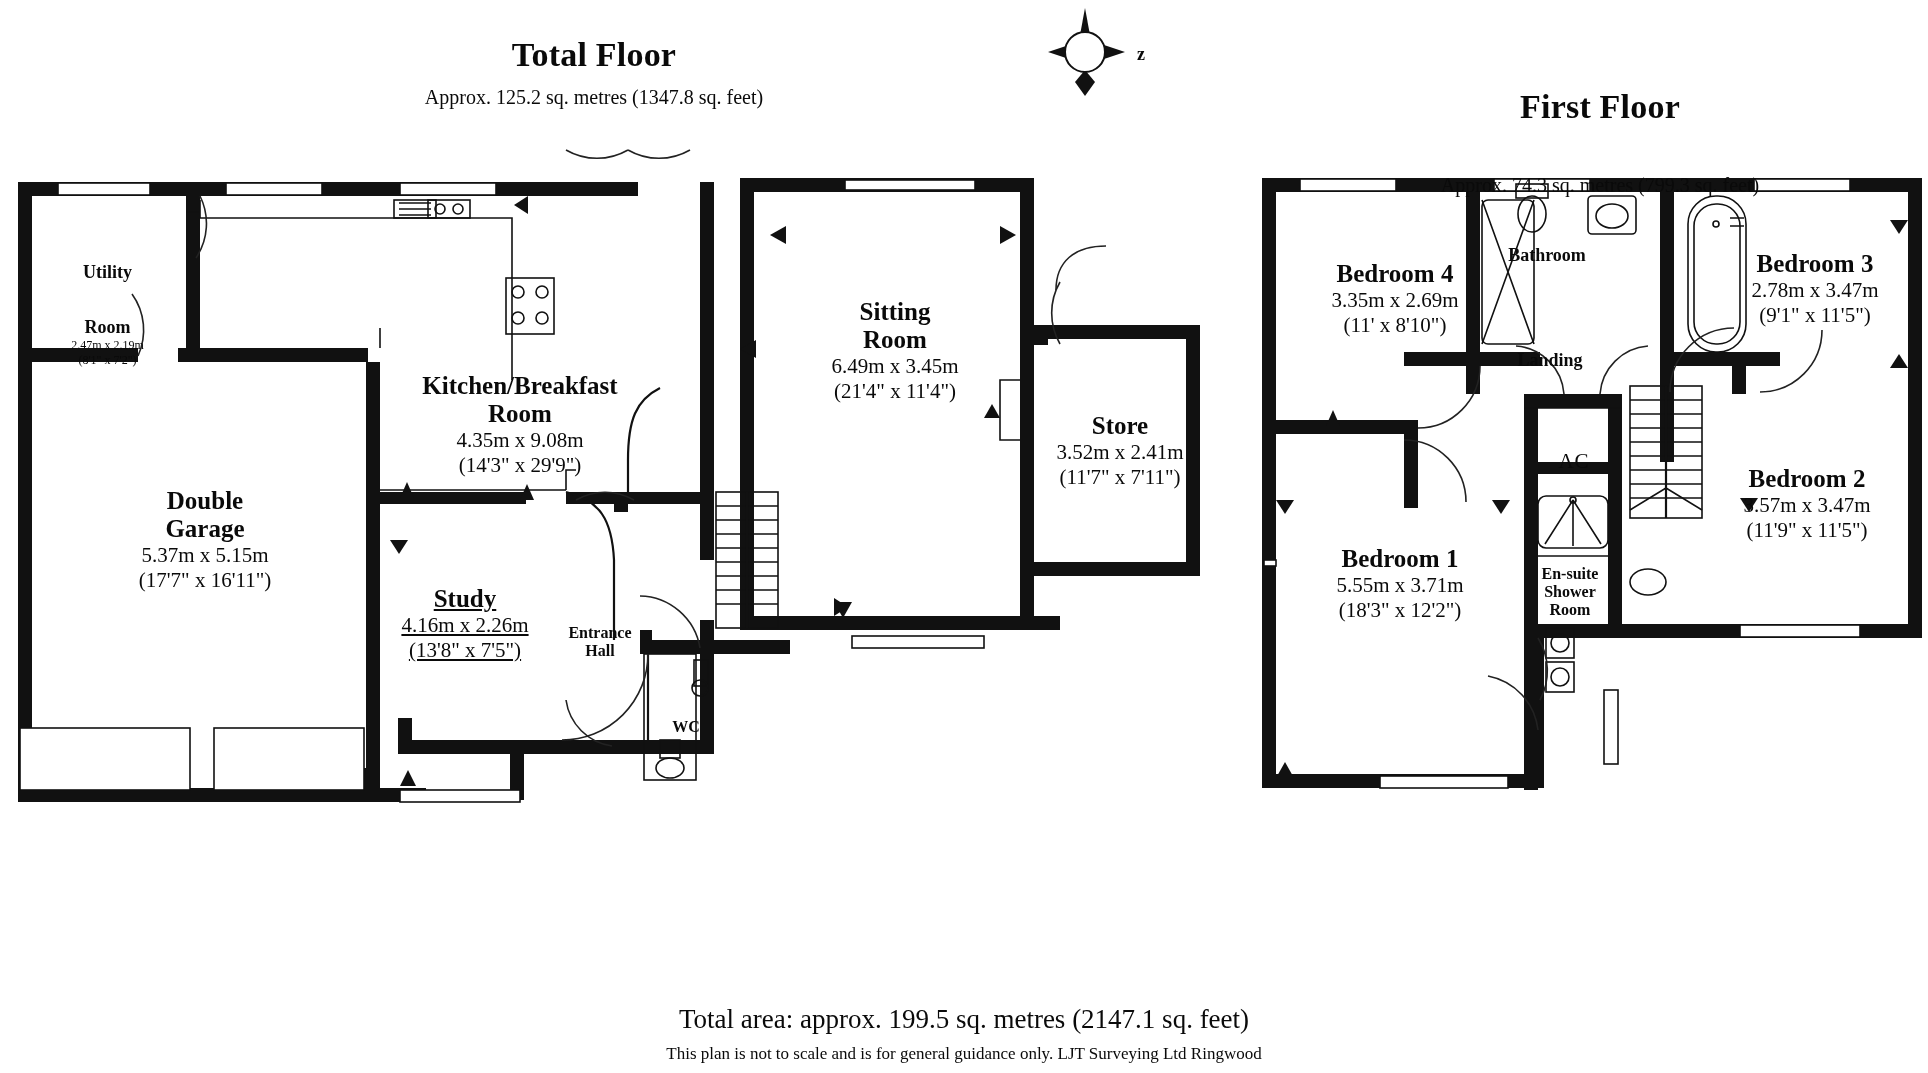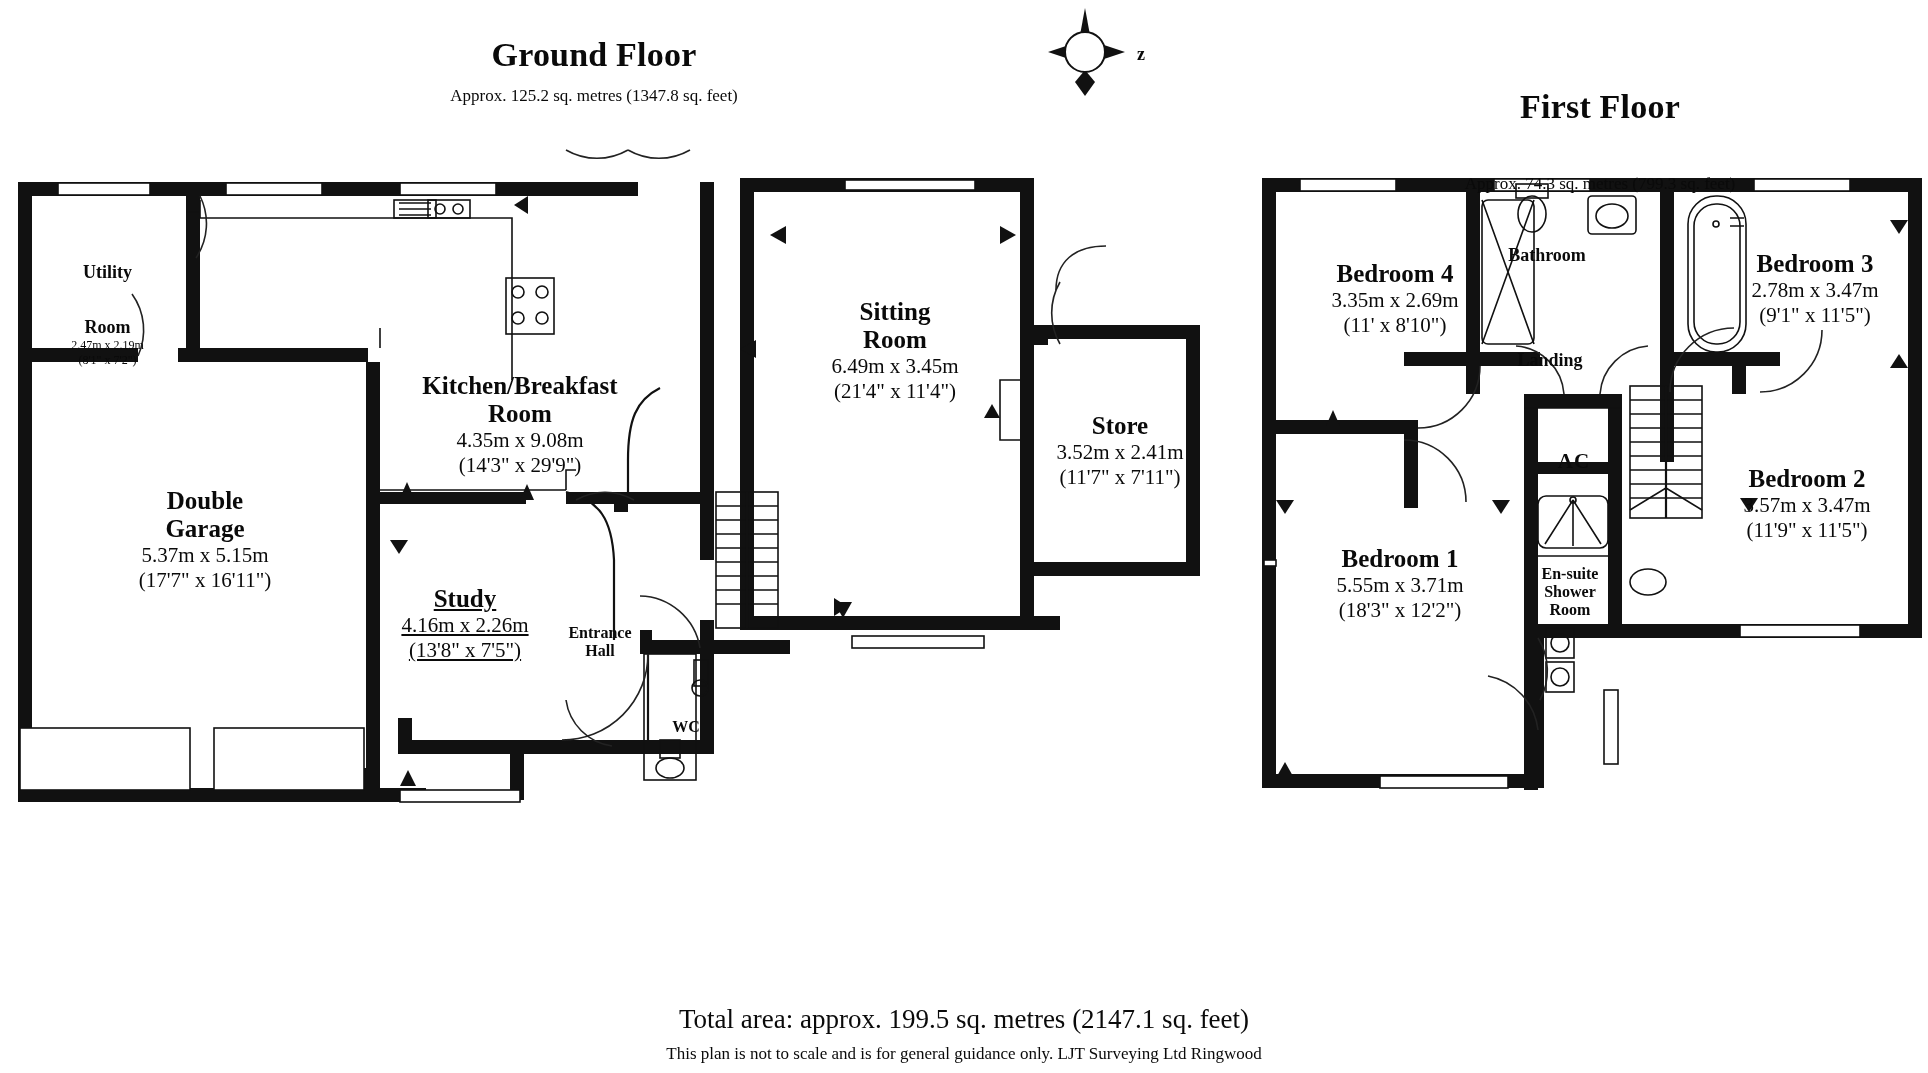--- a/index.html
+++ b/index.html
@@ -6,28 +6,28 @@
   html,body{margin:0;padding:0;background:#fff;}
   body{
     width:1928px;height:1073px;position:relative;overflow:hidden;
     font-family:"Liberation Serif","DejaVu Serif",serif;color:#0a0a0a;
   }
   #plan-root{position:absolute;inset:0;}
 
   
   .txt{position:absolute;text-align:center;line-height:1.12;white-space:nowrap;}
   .floor-title{font-size:34px;font-weight:bold;letter-spacing:.2px;}
-  .floor-sub{font-size:17px;}
+  .floor-sub{font-size:20px;}
   .room-name{font-size:25px;font-weight:bold;}
   .room-dim{font-size:21px;}
   .room-name-sm{font-size:18px;font-weight:bold;margin-top:34px;}
   .room-dim-sm{font-size:12px;}
   .tiny-label{font-size:16px;font-weight:bold;}
   .mid-label{font-size:18px;font-weight:bold;}
-  .ac-label{font-size:21px;font-weight:bold;letter-spacing:1px;}
+  .ac-label{font-size:21px;font-weight:normal;letter-spacing:1px;}
   .total-area{font-size:27px;}
   .disclaimer{font-size:17px;}
 
   
   svg.draw{position:absolute;left:0;top:0;width:1928px;height:1073px;}
   .wall{fill:#111;}
   .thin{fill:none;stroke:#111;stroke-width:1.6;}
   .thin2{fill:none;stroke:#111;stroke-width:2.2;}
   .swing{fill:none;stroke:#222;stroke-width:1.6;}
   .arrow{fill:#111;}
@@ -286,21 +286,21 @@
         <path d="M1326 426 l14 0 l-7 -16 Z"></path>
         <path d="M1276 500 l18 0 l-9 14 Z"></path>
         <path d="M1510 500 l-18 0 l9 14 Z"></path>
         <path d="M1276 778 l18 0 l-9 -16 Z"></path>
         <path d="M1740 498 l18 0 l-9 14 Z"></path>
       </g>
 
     </g>
   </svg>
 
-  <div class="txt floor-title" style="left:394px;top:36px;width:400px;">Ground Floor</div>
+  <div class="txt floor-title" style="left:394px;top:36px;width:400px;">Total Floor</div>
   <div class="txt floor-sub" style="left:344px;top:86px;width:500px;">Approx. 125.2 sq. metres (1347.8 sq. feet)</div>
 
   <div class="txt tiny-label" style="left:1128px;top:44px;width:26px;font-size:18px;">z</div>
 
   <div style="position:absolute;left:15px;top:228px;width:185px;text-align:center;">
     <div class="room-name-sm">Utility</div>
     <div class="room-name-sm">Room</div>
     <div class="room-dim-sm">2.47m x 2.19m</div>
     <div class="room-dim-sm">(8'1" x 7'2")</div>
   </div>

